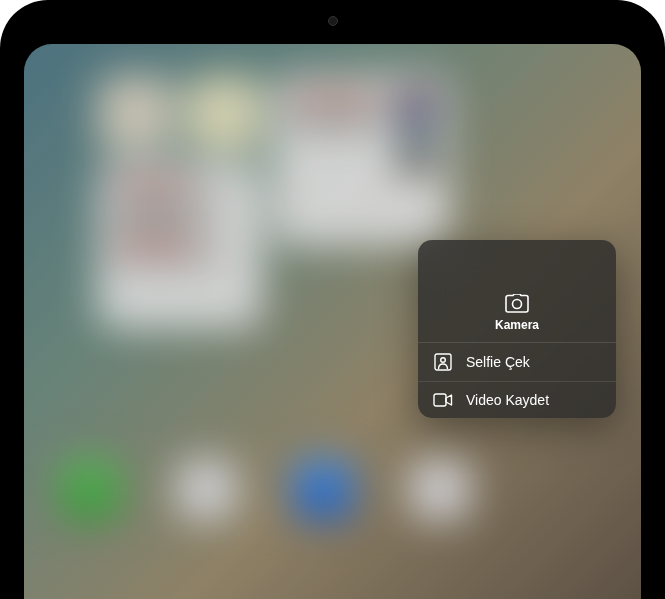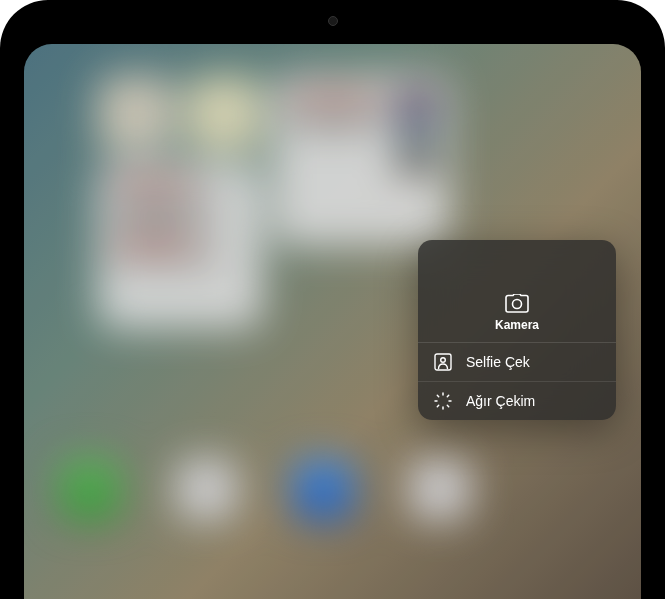--- a/index.html
+++ b/index.html
@@ -221,34 +221,26 @@
         <div class="menu-item-icon">
           <svg width="18" height="18" viewBox="0 0 18 18" fill="none">
             <rect x="1" y="1" width="16" height="16" rx="2" stroke="#fff" stroke-width="1.4"></rect>
             <circle cx="9" cy="7" r="2.3" stroke="#fff" stroke-width="1.4"></circle>
             <path d="M4.5 16 C4.5 12.5 6.5 11 9 11 C11.5 11 13.5 12.5 13.5 16" stroke="#fff" stroke-width="1.4"></path>
           </svg>
         </div>
         <div class="menu-item-label">Selfie Çek</div>
       </div>
 
-
-
       <div class="menu-item">
         <div class="menu-item-icon">
-          <svg width="18" height="18" viewBox="0 0 18 18" fill="none">
-            <g stroke="#fff" stroke-width="1.5" stroke-linecap="round">
-              <line x1="9" y1="1" x2="9" y2="3"></line>
-              <line x1="9" y1="15" x2="9" y2="17"></line>
-              <line x1="1" y1="9" x2="3" y2="9"></line>
-              <line x1="15" y1="9" x2="17" y2="9"></line>
-              <line x1="3.3" y1="3.3" x2="4.7" y2="4.7"></line>
-              <line x1="13.3" y1="13.3" x2="14.7" y2="14.7"></line>
-              <line x1="3.3" y1="14.7" x2="4.7" y2="13.3"></line>
-              <line x1="13.3" y1="4.7" x2="14.7" y2="3.3"></line>
-            </g>
+          <svg width="20" height="14" viewBox="0 0 20 14" fill="none">
+            <rect x="1" y="1" width="12" height="12" rx="2" stroke="#fff" stroke-width="1.4"></rect>
+            <path d="M13 5 L18.5 2 V12 L13 9 Z" stroke="#fff" stroke-width="1.4" stroke-linejoin="round"></path>
           </svg>
         </div>
-        <div class="menu-item-label">Ağır Çekim</div>
-      </div>
+        <div class="menu-item-label">Video Kaydet</div>
+      </div>
+
+
     </div>
   </div>
 </div>
 
 </body></html>

